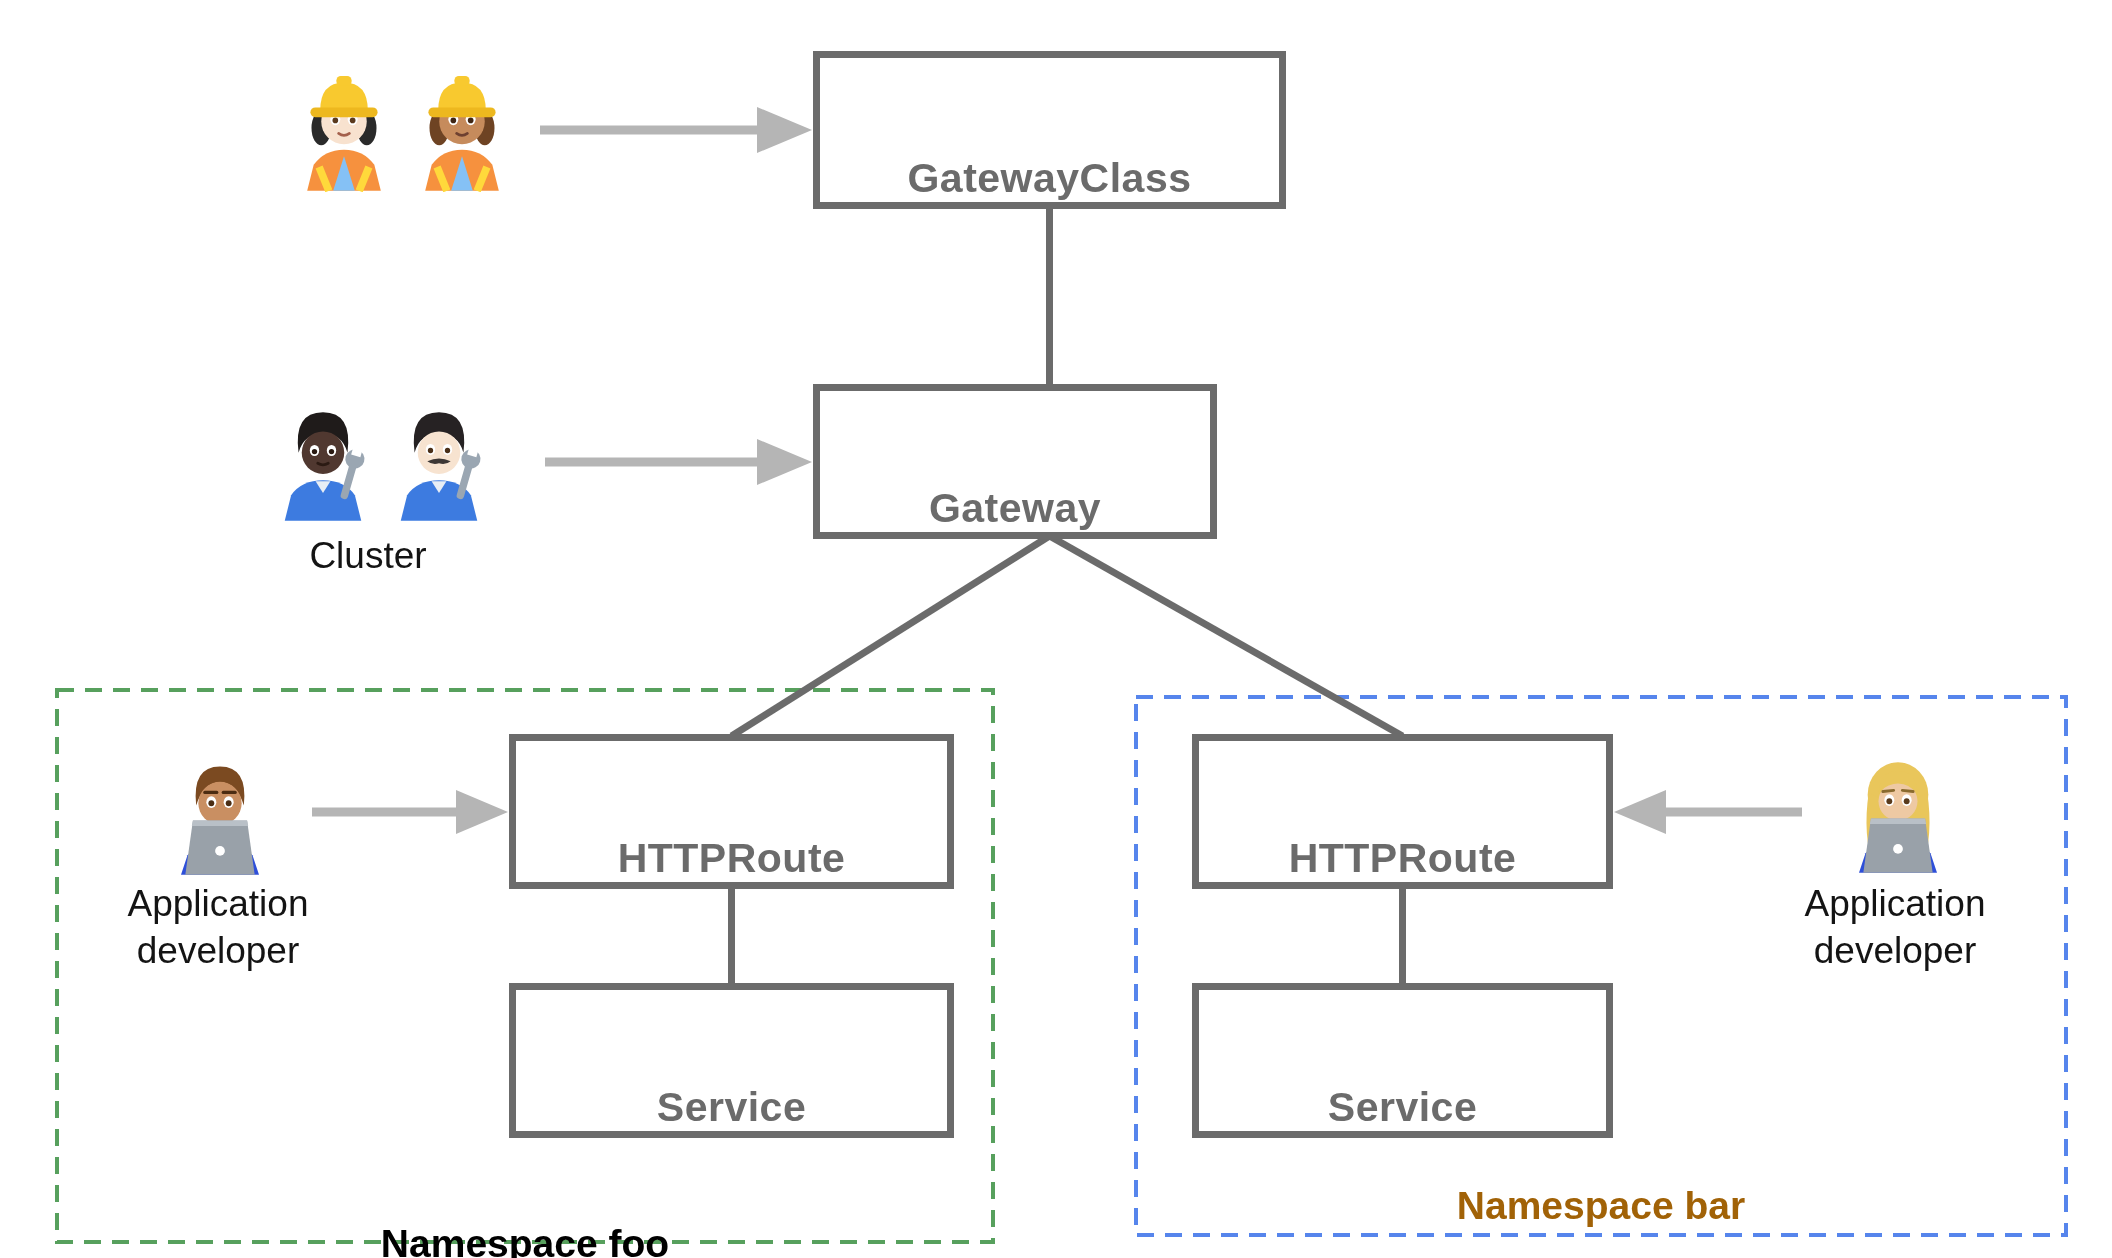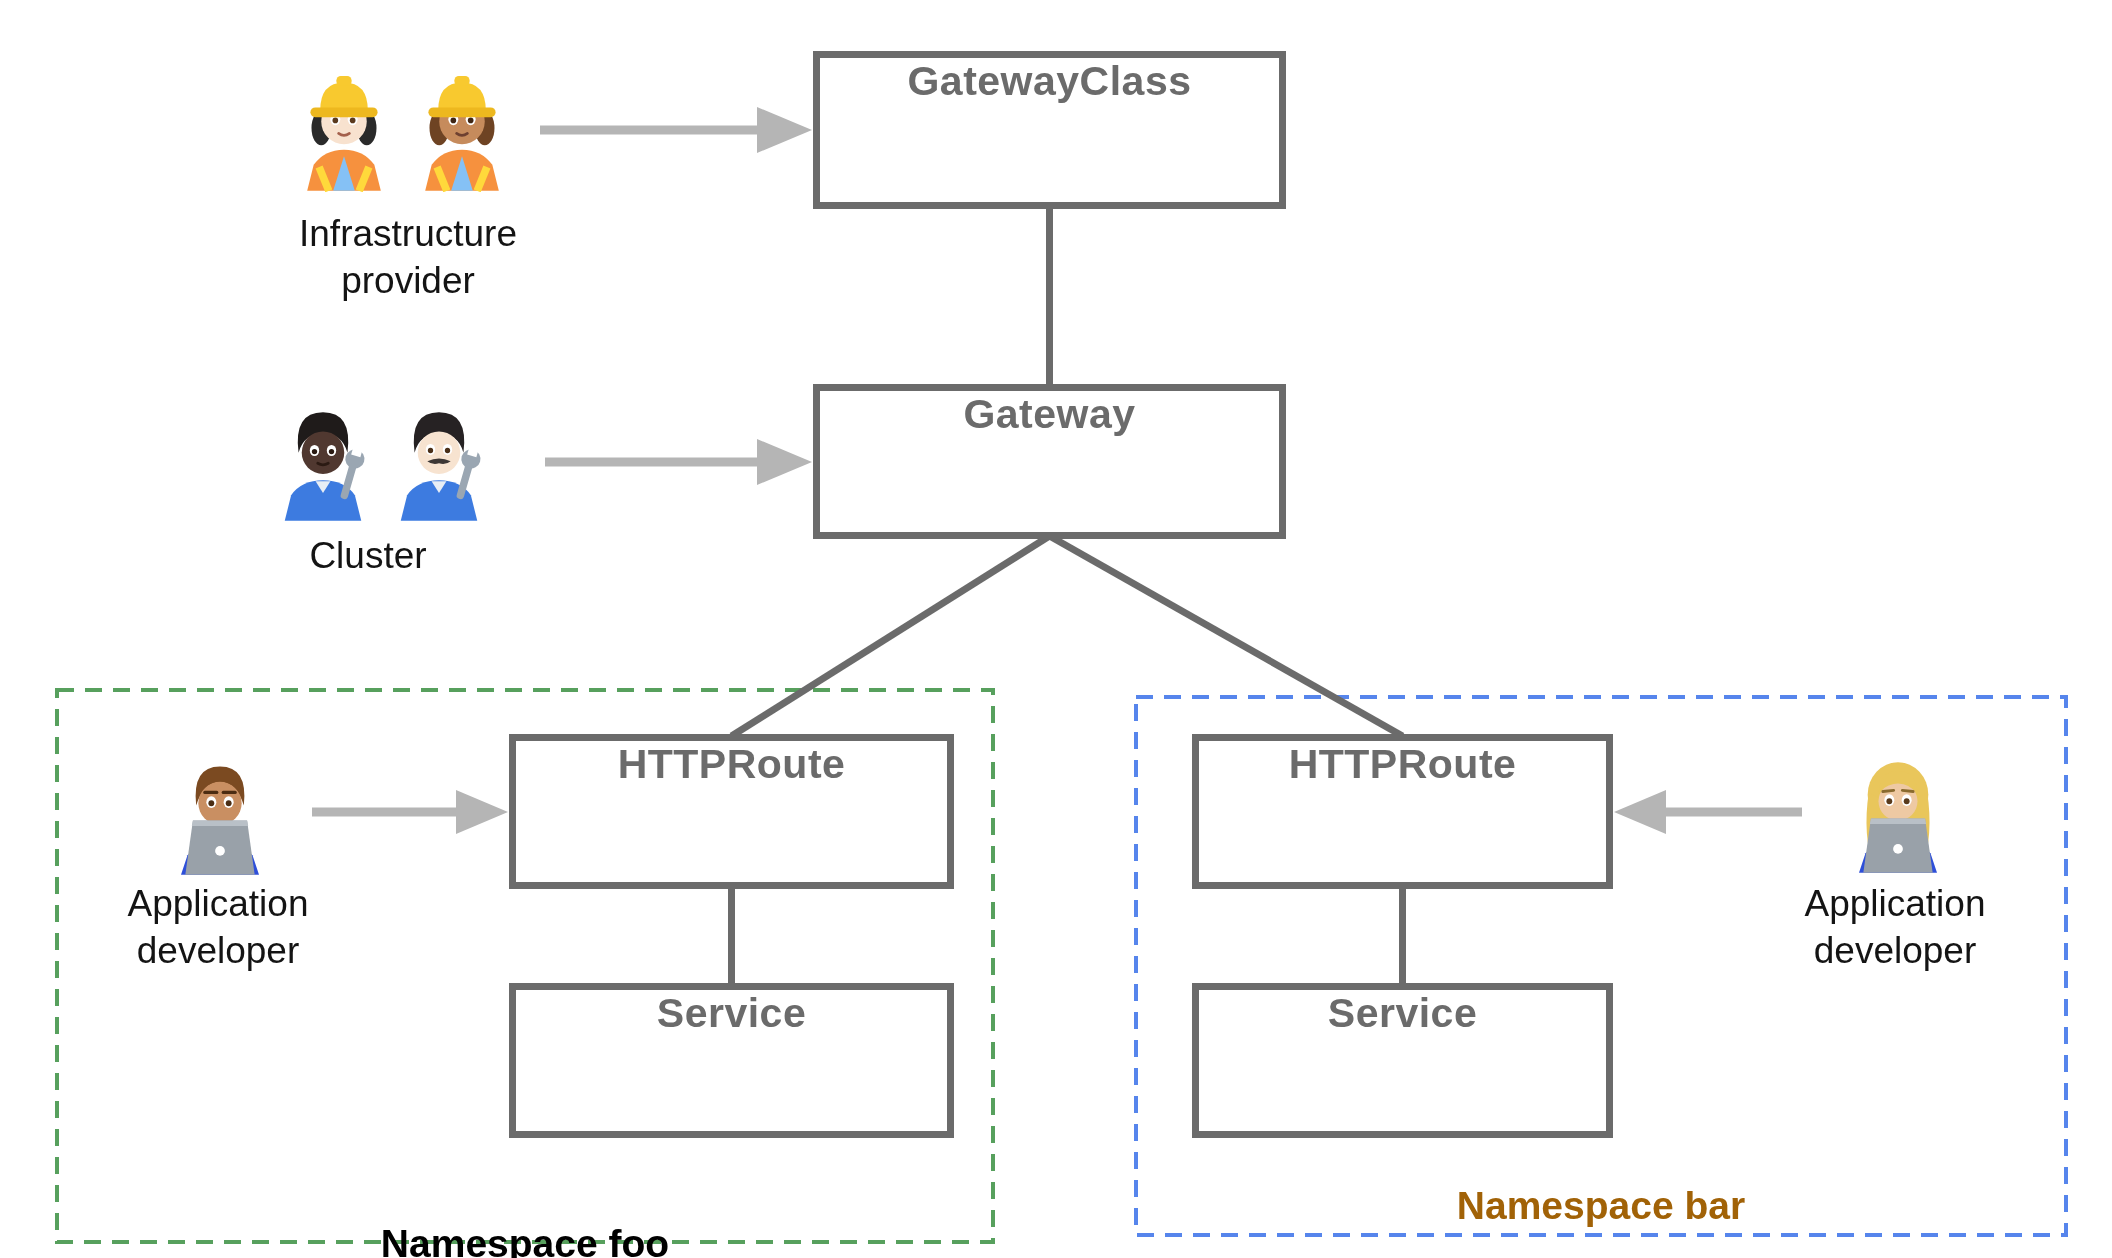--- a/index.html
+++ b/index.html
@@ -15,30 +15,30 @@
     position: absolute;
     left: 0; top: 0;
     width: 2112px; height: 1258px;
   }
   .node {
     position: absolute;
     box-sizing: border-box;
     border: 7px solid #6b6b6b;
     background: #ffffff;
     display: flex;
-    align-items: flex-start;
+    align-items: flex-end;
     justify-content: center;
     font-size: 41px;
     font-weight: 700;
     color: #6b6b6b;
     letter-spacing: 0.5px;
     z-index: 3;
   }
   #box-gatewayclass { left: 813px; top: 51px;  width: 473px; height: 158px; }
-  #box-gateway      { left: 813px; top: 384px; width: 473px; height: 155px; }
+  #box-gateway      { left: 813px; top: 384px; width: 404px; height: 155px; }
   #box-httproute-foo{ left: 509px; top: 734px; width: 445px; height: 155px; }
   #box-service-foo  { left: 509px; top: 983px; width: 445px; height: 155px; }
   #box-httproute-bar{ left: 1192px; top: 734px; width: 421px; height: 155px; }
   #box-service-bar  { left: 1192px; top: 983px; width: 421px; height: 155px; }
 
   .persona-icons {
     position: absolute;
     display: flex;
     gap: 14px;
     z-index: 2;
@@ -161,24 +161,20 @@
       <path d="M43,63 Q48,66.5 53,63" stroke="#6e4030" stroke-width="2.5" fill="none" stroke-linecap="round"></path>
       <path d="M26,42 Q26,16 48,16 Q70,16 70,42 Z" fill="#f8c92f"></path>
       <rect x="17" y="39" width="62" height="9" rx="4.5" fill="#edb81f"></rect>
       <rect x="41" y="10" width="14" height="9" rx="4" fill="#f8c92f"></rect>
       <path d="M14,116 L20,92 Q30,78 48,78 Q66,78 76,92 L82,116 Z" fill="#f6913e"></path>
       <path d="M38,116 L48,84 L58,116 Z" fill="#85c1f5"></path>
       <path d="M25,94 L34,116" stroke="#ffd93b" stroke-width="7"></path>
       <path d="M71,94 L62,116" stroke="#ffd93b" stroke-width="7"></path>
     </svg>
   </div>
-  <div class="persona-label" id="label-infra">
-    <div>Infrastructure</div>
-    <div>provider</div>
-  </div>
 
   <div class="persona-icons" id="icons-cluster">
     <svg width="102" height="126" viewBox="0 0 96 116">
       <path d="M25,52 Q20,14 48,14 Q76,14 71,52 Q66,34 48,34 Q30,34 25,52 Z" fill="#1f1b1a"></path>
       <circle cx="48" cy="52" r="20" fill="#503830"></circle>
       <ellipse cx="40" cy="50" rx="4.4" ry="5.2" fill="#ffffff"></ellipse>
       <circle cx="40" cy="51" r="2.5" fill="#2a1a12"></circle>
       <ellipse cx="56" cy="50" rx="4.4" ry="5.2" fill="#ffffff"></ellipse>
       <circle cx="56" cy="51" r="2.5" fill="#2a1a12"></circle>
       <path d="M43,62 Q48,65 53,62" stroke="#2b1a13" stroke-width="2.5" fill="none" stroke-linecap="round"></path>

